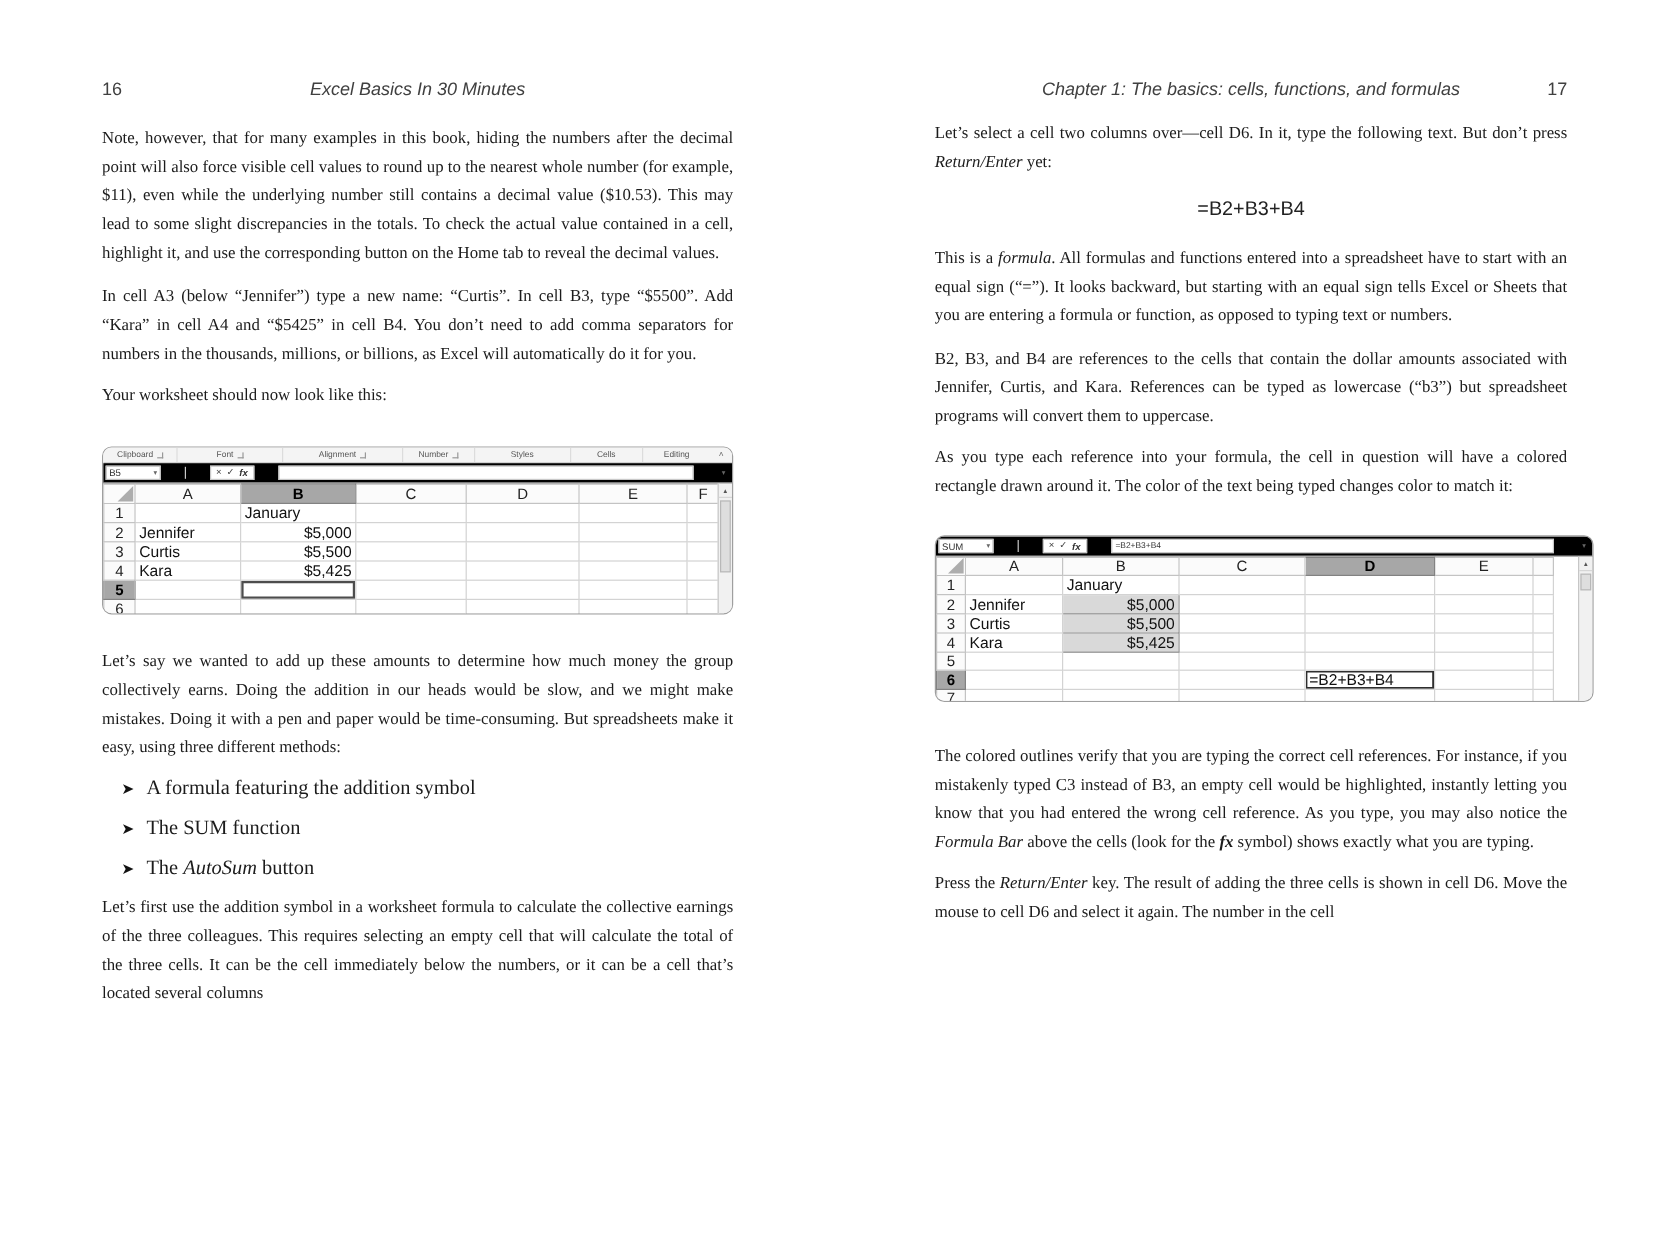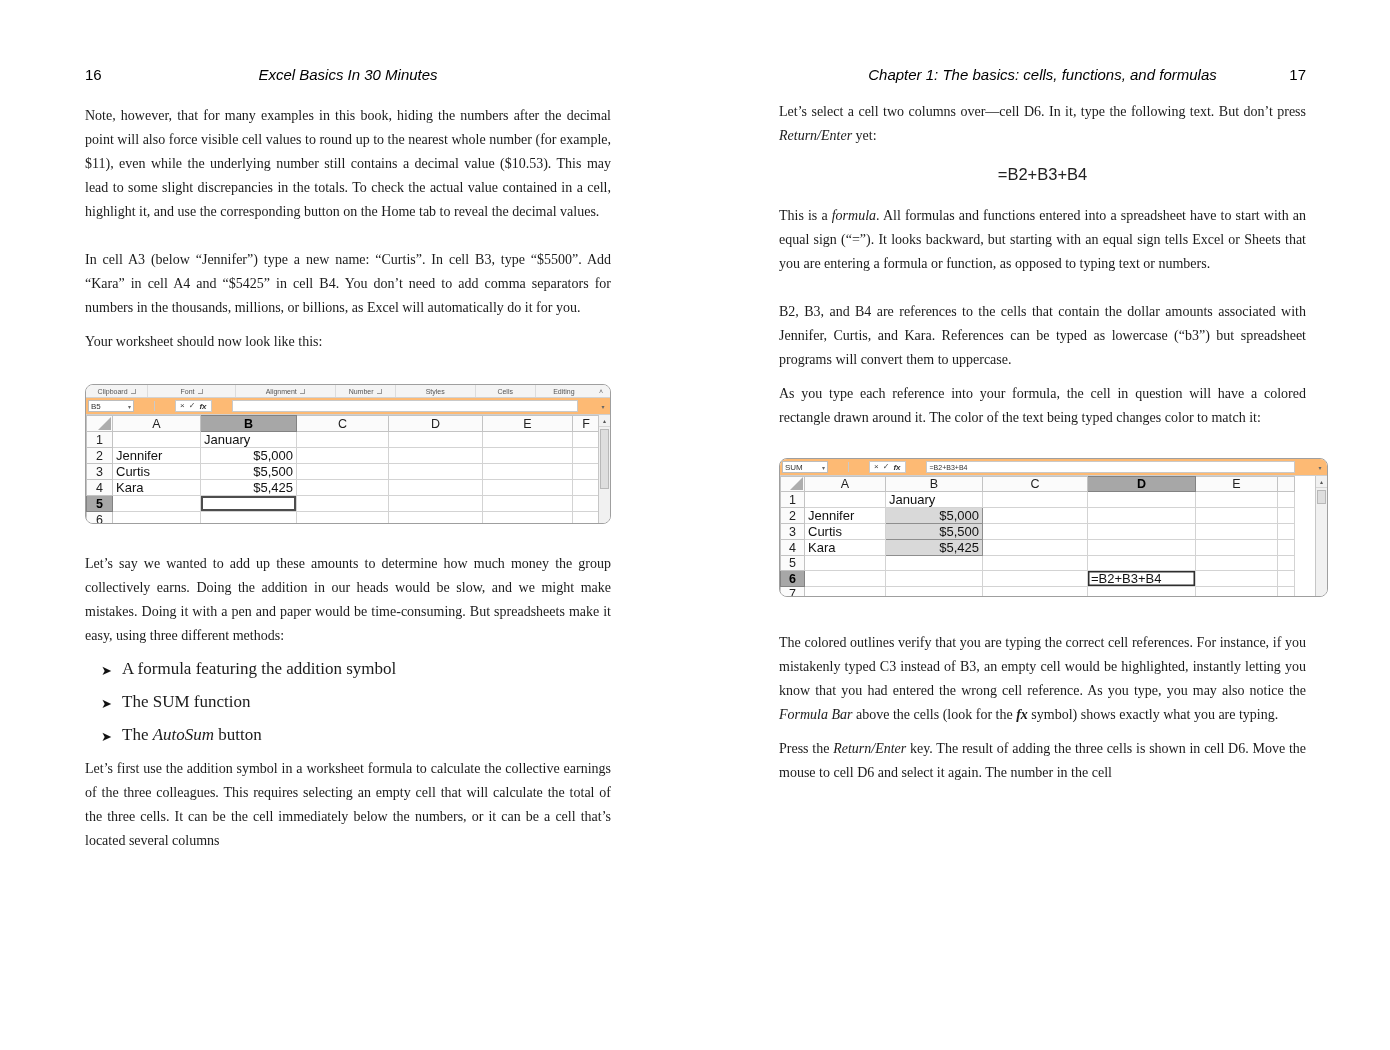--- a/index.html
+++ b/index.html
@@ -5,28 +5,28 @@
   html,body{margin:0;padding:0;}
   body{
     width:1390px;height:1050px;position:relative;background:#ffffff;
     font-family:"Liberation Serif",serif;color:#1b1b1b;overflow:hidden;
   }
   .page{position:absolute;top:0;}
   .page-left{left:85px;width:526px;}
   .page-right{left:779px;width:527px;}
 
   .runhead{position:relative;margin-top:66px;height:20px;
-    font-family:"Liberation Sans",sans-serif;font-size:15px;color:#000000;}
+    font-family:"Liberation Sans",sans-serif;font-size:15px;color:#404040;}
   .runhead .rh-title{display:block;text-align:center;font-style:italic;margin-top:11px;}
   .runhead .pno{position:absolute;top:0;font-style:normal;}
   .pno-left{left:0;}
   .pno-right{right:0;}
 
   .p{margin:0;font-size:14px;line-height:24px;text-align:justify;}
-  .mt18{margin-top:18px;} .mt12{margin-top:24px;} .mt10{margin-top:10px;}
+  .mt18{margin-top:18px;} .mt12{margin-top:12px;} .mt10{margin-top:10px;}
   .mt14{margin-top:14px;} .mt20{margin-top:20px;}
   .mt28{margin-top:28px;} .mt34{margin-top:34px;}
 
   .bullet{position:relative;padding-left:37px;margin-top:9px;font-size:17px;line-height:24px;text-align:left;}
   .bullet .mk{position:absolute;left:16px;top:2px;font-size:13px;
     font-family:"DejaVu Sans",sans-serif;color:#111;}
 
   .formula-display{margin-top:17px;text-align:center;
     font-family:"Liberation Sans",sans-serif;font-size:16.5px;color:#222;}
 
@@ -39,21 +39,21 @@
   .shot2{width:549px;height:139px;margin-top:28px;}
 
   .ribbon{height:12px;background:#f4f4f4;border-bottom:1px solid #d2d2d2;
     display:flex;align-items:center;}
   .rgroup{height:100%;display:flex;align-items:center;justify-content:center;gap:3px;
     border-right:1px solid #dcdcdc;font-size:7px;color:#555;overflow:hidden;white-space:nowrap;}
   .launcher{width:4px;height:4px;border-right:1px solid #999;border-bottom:1px solid #999;flex:none;}
   .ribbon-collapse{width:18px;height:100%;display:flex;align-items:center;justify-content:center;
     font-size:7px;color:#666;}
 
-  .fbar{height:16px;background:#fdba74;border-bottom:1px solid #cfcfcf;
+  .fbar{height:16px;background:#000000;border-bottom:1px solid #cfcfcf;
     display:flex;align-items:center;padding:0 2px;gap:20px;}
   .namebox{width:46px;height:12px;background:#fff;border:1px solid #bdbdbd;
     display:flex;align-items:center;font-size:8px;color:#333;padding:0 2px;box-sizing:border-box;}
   .namebox .nb-text{flex:1;}
   .nb-arrow{font-size:6px;color:#666;}
   .fdiv{width:1px;height:10px;background:#c9c9c9;}
   .fbtns{display:flex;align-items:center;gap:4px;background:#fff;border:1px solid #c9c9c9;
     height:12px;padding:0 4px;box-sizing:border-box;}
   .fbtn{font-size:8px;color:#444;line-height:1;}
   .fbtn-fx{font-style:italic;font-weight:bold;font-size:8px;color:#333;}

